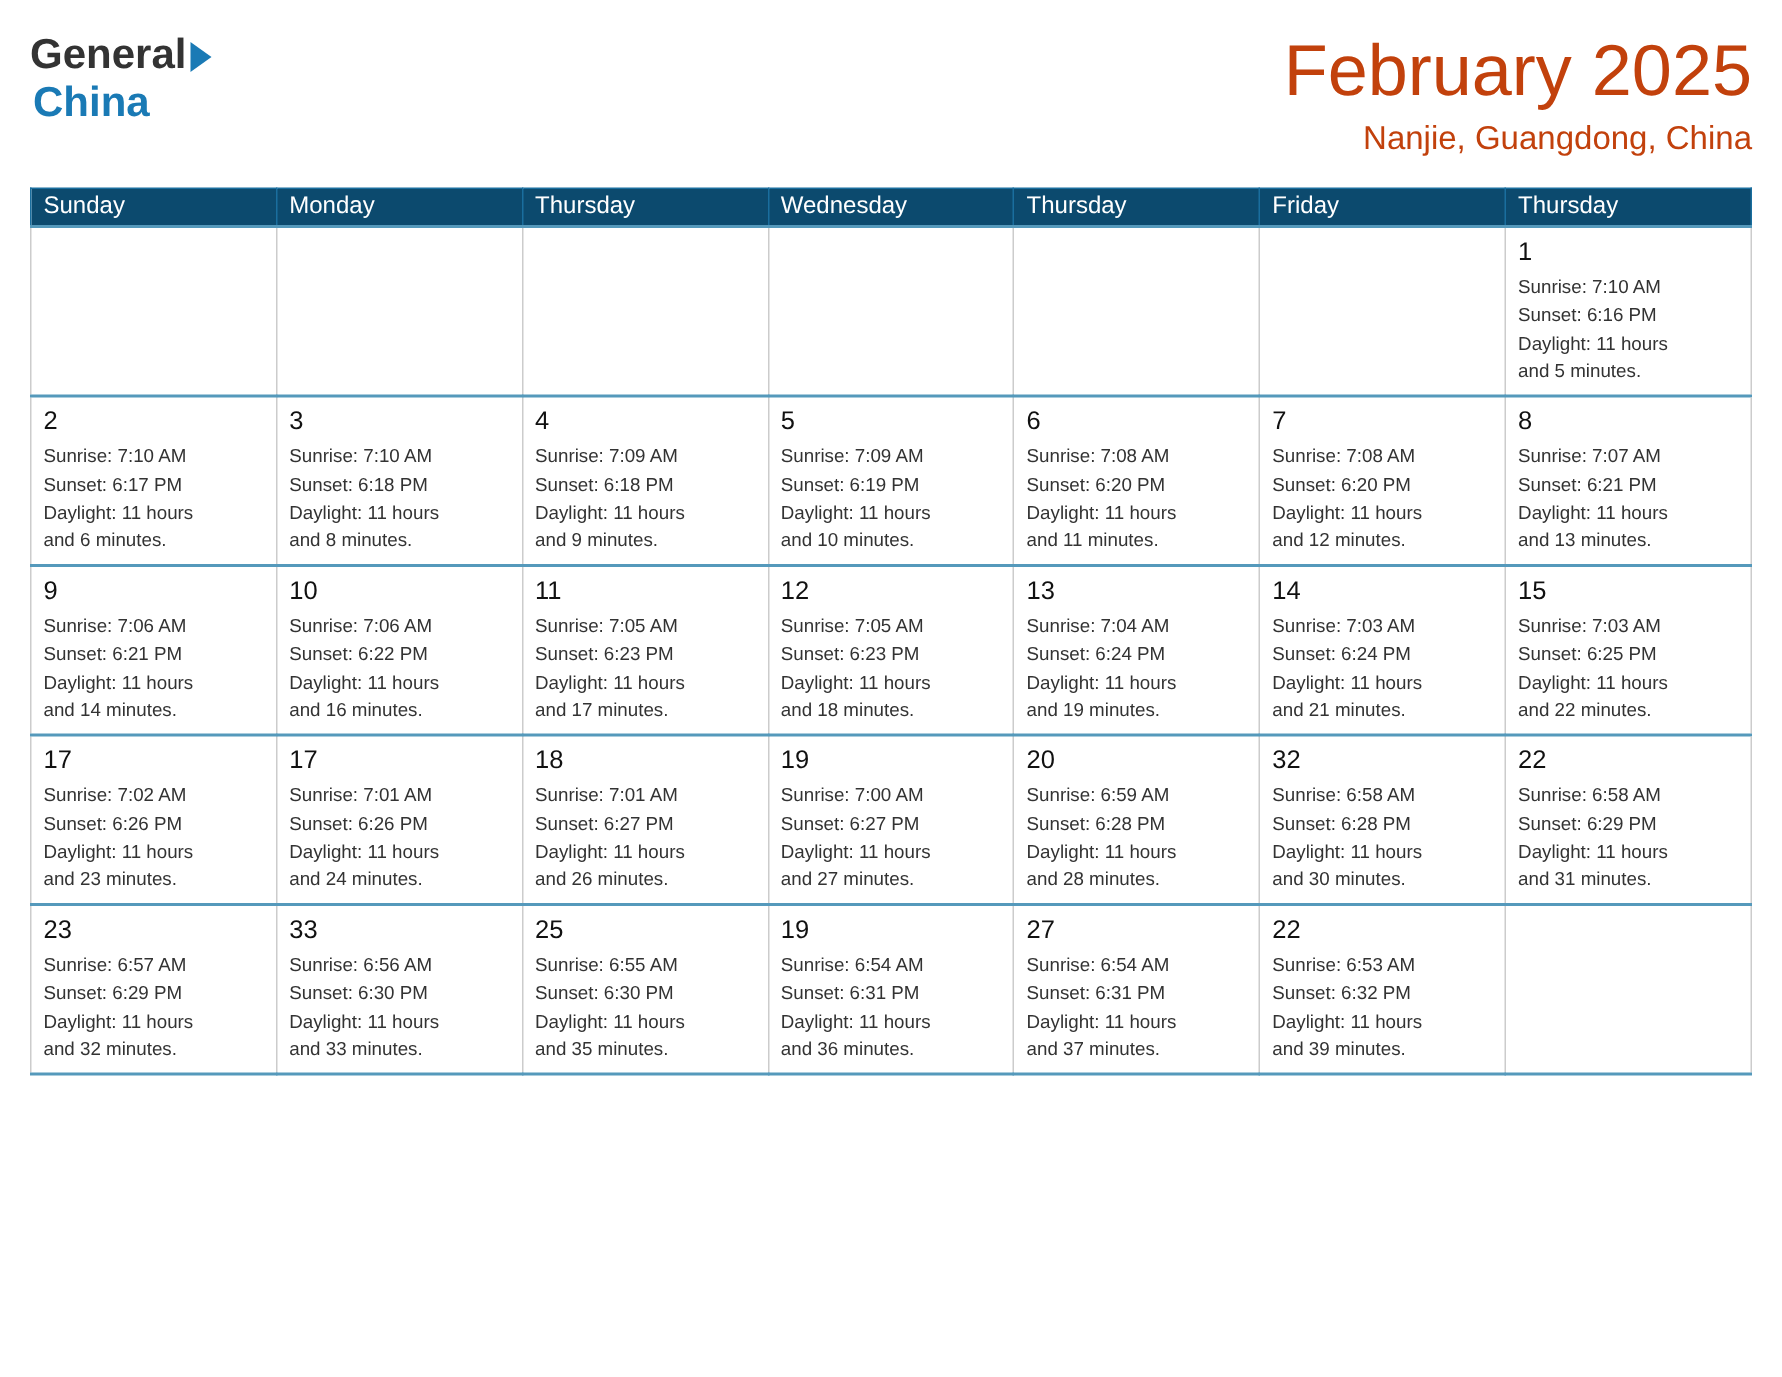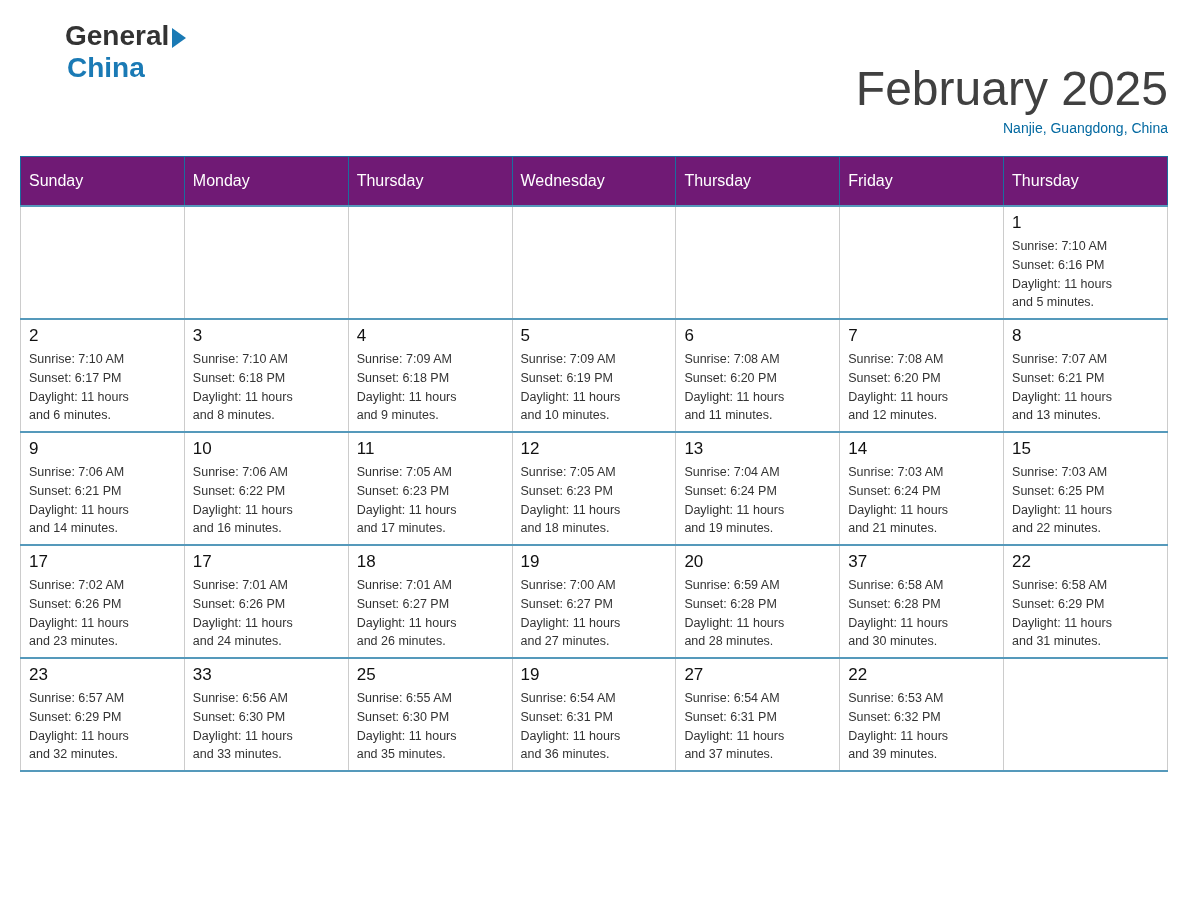--- a/index.html
+++ b/index.html
@@ -13,21 +13,20 @@
     .header {
       display: flex;
       justify-content: space-between;
       align-items: flex-start;
       margin-bottom: 20px;
     }
     .logo {
       display: flex;
       flex-direction: column;
       align-items: flex-start;
-      margin-left: 45px;
     }
     .logo-text {
       display: flex;
       align-items: center;
     }
     .logo-general {
       font-size: 28px;
       font-weight: bold;
       color: #333;
     }
@@ -45,37 +44,36 @@
       font-weight: bold;
       color: #1a7ab5;
       margin-left: 2px;
     }
     .title-section {
       text-align: right;
     }
     .month-title {
       font-size: 48px;
       font-weight: normal;
-      color: #404040;
-      margin-top: 41px;
+      color: #c2410c;
     }
     .location-title {
-      font-size: 14px;
-      color: #0369a1;
+      font-size: 22px;
+      color: #c2410c;
       margin-top: 4px;
     }
     .calendar {
       width: 100%;
       border-collapse: collapse;
       border: 1px solid #bbb;
     }
     .calendar th {
-      background-color: #701a75;
+      background-color: #0c4a6e;
       color: #fff;
-      padding: 15px 8px;
+      padding: 3px 8px;
       font-size: 16px;
       font-weight: normal;
       text-align: left;
       border: 1px solid #1a6e9e;
     }
     .calendar td {
       vertical-align: top;
       padding: 6px 8px;
       border: 1px solid #ccc;
       width: 14.28%;
@@ -219,21 +217,21 @@
         </td>
         <td>
           <span class="day-number">19</span>
           <div class="day-info">Sunrise: 7:00 AM<br>Sunset: 6:27 PM<br>Daylight: 11 hours<br>and 27 minutes.</div>
         </td>
         <td>
           <span class="day-number">20</span>
           <div class="day-info">Sunrise: 6:59 AM<br>Sunset: 6:28 PM<br>Daylight: 11 hours<br>and 28 minutes.</div>
         </td>
         <td>
-          <span class="day-number">37</span>
+          <span class="day-number">32</span>
           <div class="day-info">Sunrise: 6:58 AM<br>Sunset: 6:28 PM<br>Daylight: 11 hours<br>and 30 minutes.</div>
         </td>
         <td>
           <span class="day-number">22</span>
           <div class="day-info">Sunrise: 6:58 AM<br>Sunset: 6:29 PM<br>Daylight: 11 hours<br>and 31 minutes.</div>
         </td>
       </tr>
       <tr>
         <td>
           <span class="day-number">23</span>

